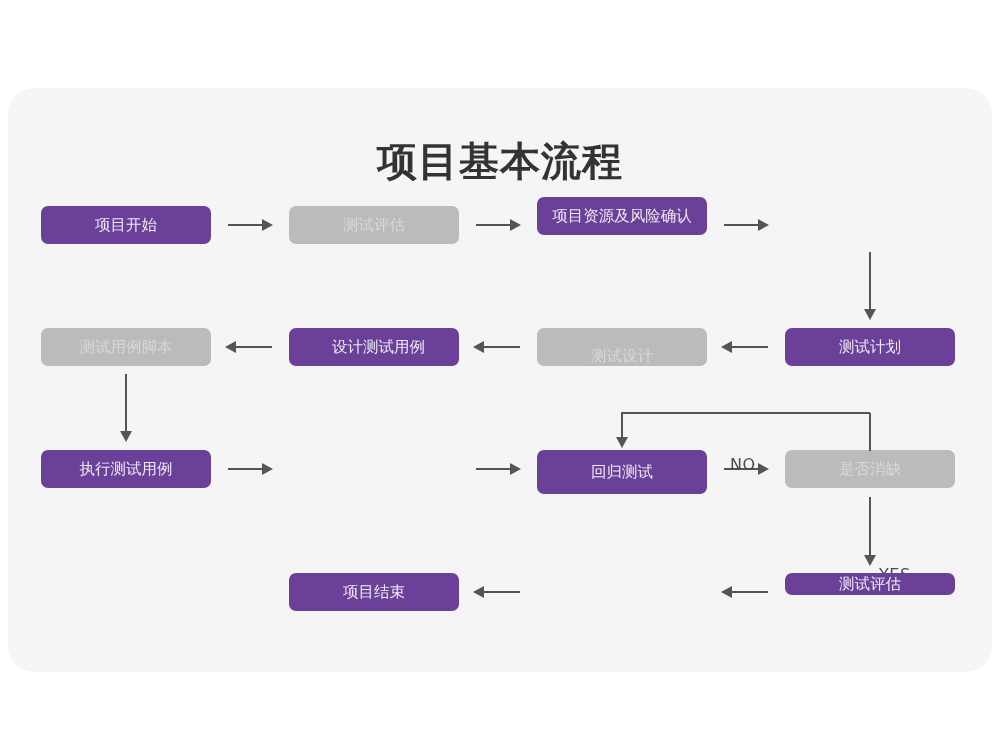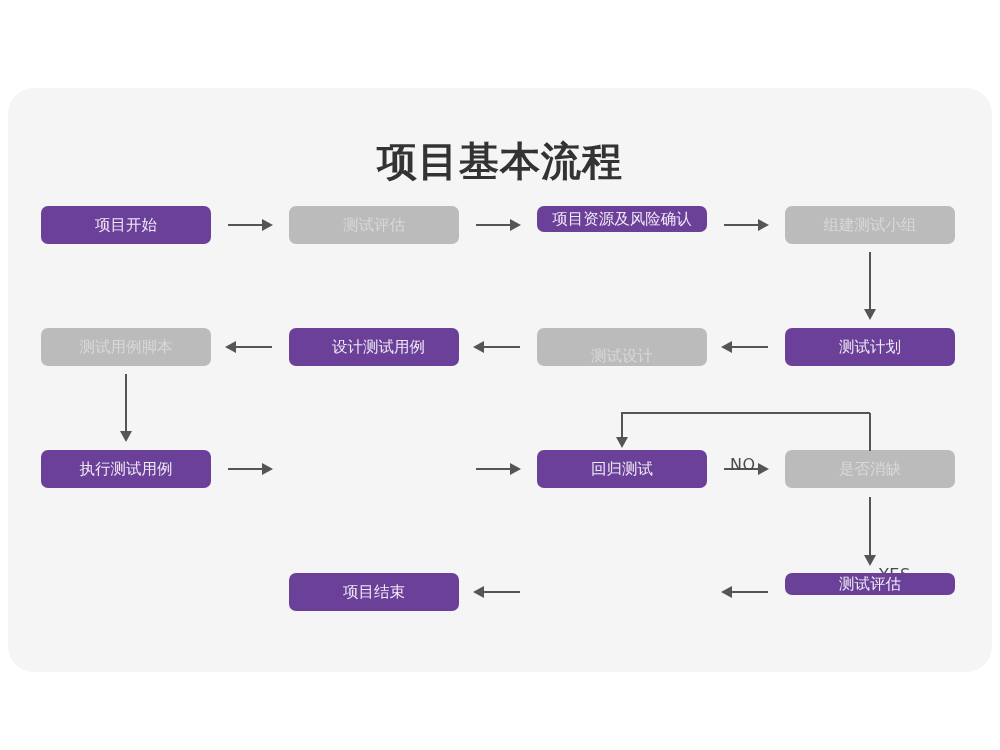--- a/index.html
+++ b/index.html
@@ -82,27 +82,24 @@
   <div id="title">项目基本流程</div>
 
   <div class="node purple" style="left:41px;  top:206px; width:170px; height:38px;">
     <span class="label">项目开始</span>
   </div>
 
   <div class="node gray" style="left:289px; top:206px; width:170px; height:38px;">
     <span class="label">测试评估</span>
   </div>
 
-  <div class="node purple" style="left:537px; top:206px; width:170px; height:26px;">
+  <div class="node purple" style="left:537px; top:197px; width:170px; height:38px;">
     <span class="label">项目资源及风险确认</span>
   </div>
 
-  <div class="node gray" style="left:785px; top:206px; width:170px; height:38px;">
-    <span class="label">组建测试小组</span>
-  </div>
 
   <div class="hline" style="left:228px; top:224px; width:36px;"></div>
   <div class="arrowhead ah-right" style="left:262px; top:219px;"></div>
 
   <div class="hline" style="left:476px; top:224px; width:36px;"></div>
   <div class="arrowhead ah-right" style="left:510px; top:219px;"></div>
 
   <div class="hline" style="left:724px; top:224px; width:36px;"></div>
   <div class="arrowhead ah-right" style="left:758px; top:219px;"></div>
 
@@ -135,21 +132,21 @@
   <div class="arrowhead ah-left" style="left:721px; top:341px;"></div>
 
   <div class="vline" style="left:125px; top:374px; height:59px;"></div>
   <div class="arrowhead ah-down" style="left:120px; top:431px;"></div>
 
   <div class="node purple" style="left:41px;  top:450px; width:170px; height:38px;">
     <span class="label">执行测试用例</span>
   </div>
 
 
-  <div class="node purple" style="left:537px; top:450px; width:170px; height:38px;">
+  <div class="node purple" style="left:537px; top:450px; width:170px; height:44px;">
     <span class="label">回归测试</span>
   </div>
 
   <div class="node gray" style="left:785px; top:450px; width:170px; height:38px;">
     <span class="label">是否消缺</span>
   </div>
 
   <div class="hline" style="left:228px; top:468px; width:36px;"></div>
   <div class="arrowhead ah-right" style="left:262px; top:463px;"></div>
 

